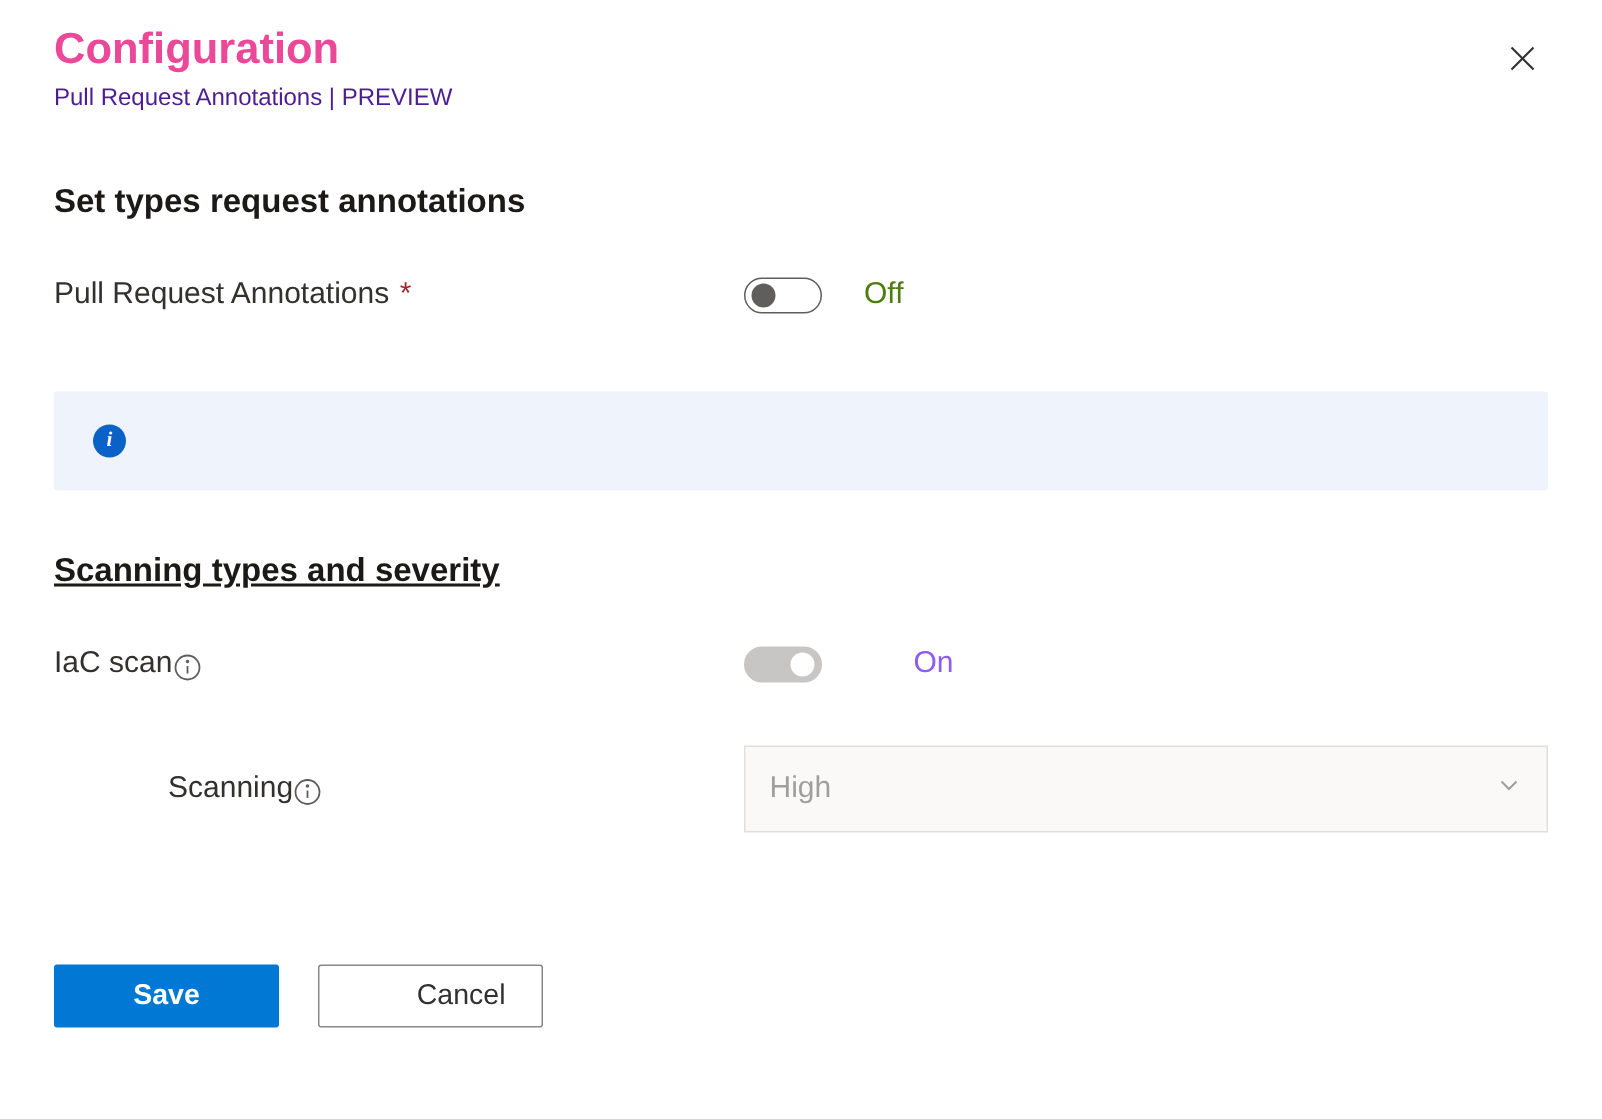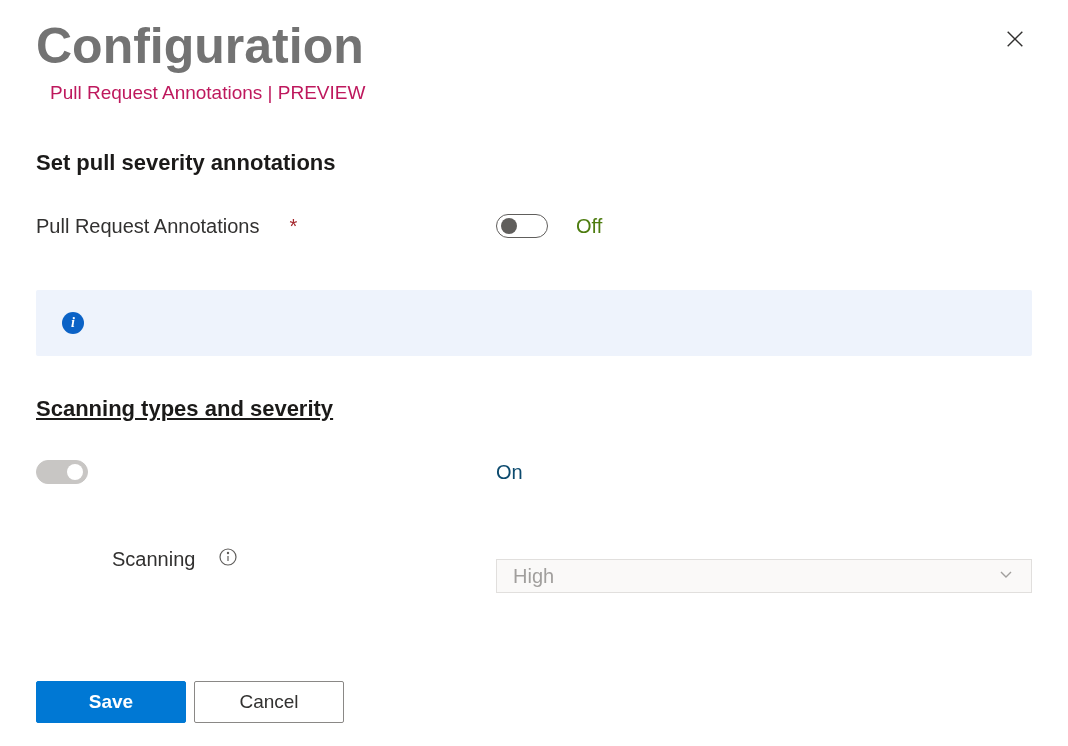--- a/index.html
+++ b/index.html
@@ -9,30 +9,29 @@
       color: #323130;
       padding: 16px 36px;
       width: 1068px;
     }
     .header-row {
       display: flex;
       align-items: flex-start;
       justify-content: space-between;
     }
     .title {
-      font-size: 50px;
+      font-size: 29px;
       font-weight: 600;
       line-height: 1.2;
-      color: #737373;
+      color: #ec4899;
     }
     .subtitle {
-      font-size: 19px;
-      color: #be185d;
+      font-size: 16px;
+      color: #4c1d95;
       margin-top: 6px;
-      margin-left: 14px;
     }
     .close-btn {
       background: none;
       border: none;
       cursor: pointer;
       padding: 6px;
       margin-top: 6px;
     }
     .close-btn svg { width: 22px; height: 22px; }
 
@@ -48,22 +47,22 @@
     .field-row {
       display: grid;
       grid-template-columns: 460px 80px 1fr;
       align-items: center;
       min-height: 40px;
     }
     .field-label {
       font-size: 20px;
       color: #323130;
       display: flex;
-      align-items: flex-start;
-      gap: 24px;
+      align-items: flex-end;
+      gap: 1px;
     }
     .field-label.indented { padding-left: 76px; }
     .req {
       color: #a4262c;
       margin-left: 6px;
     }
     .info-icon {
       display: inline-flex;
       align-items: center;
       justify-content: center;
@@ -97,21 +96,21 @@
     .toggle-on-disabled .knob {
       width: 16px; height: 16px; border-radius: 50%;
       background: #ffffff;
       margin-left: auto;
       margin-right: 4px;
     }
     .toggle-text {
       font-size: 20px;
       color: #4d7c0f;
     }
-    .toggle-text.disabled { color: #0c4a6e; }
+    .toggle-text.disabled { color: #8b5cf6; margin-left: 33px; }
 
     .info-banner {
       background: #eef3fc;
       border-radius: 2px;
       margin-top: 44px;
       padding: 22px 26px;
       display: flex;
       align-items: center;
       gap: 22px;
       font-size: 20px;
@@ -133,99 +132,109 @@
     }
 
     .dropdown-row {
       display: grid;
       grid-template-columns: 460px 1fr;
       align-items: center;
       margin-top: 34px;
     }
     .dropdown {
       position: relative;
-      height: 34px;
+      height: 58px;
       border: 1px solid #e1dfdd;
       background: #faf9f8;
       display: flex;
       align-items: center;
       padding: 12px 16px;
       font-size: 20px;
       color: #a19f9d;
       cursor: default;
-      margin-top: 33px;
     }
     .dropdown .chev {
       margin-left: auto;
     }
     .dropdown .chev svg { width: 18px; height: 18px; stroke: #a19f9d; }
 
     .footer {
       margin-top: 88px;
       display: flex;
-      gap: 8px;
+      gap: 26px;
     }
     .btn {
       height: 42px;
       min-width: 150px;
       padding: 0 24px;
       font-size: 19px;
       border-radius: 2px;
       cursor: pointer;
     }
     .btn-primary {
       background: #0078d4;
       border: 1px solid #0078d4;
       color: #ffffff;
       font-weight: 600;
     }
     .btn-secondary {
       background: #ffffff;
       border: 1px solid #8a8886;
       color: #323130;
+      text-align: right;
     }
   </style>
 </head>
 <body>
 
 <div class="header-row">
   <div>
     <h1 class="title">Configuration</h1>
     <div class="subtitle">Pull Request Annotations | PREVIEW</div>
   </div>
   <button class="close-btn">
     <span>
       <svg viewBox="0 0 24 24" fill="none" stroke="#323130" stroke-width="1.5">
           <line x1="4" y1="4" x2="20" y2="20"></line>
           <line x1="20" y1="4" x2="4" y2="20"></line>
         </svg>
     </span>
   </button>
 </div>
 
-<h2 class="section-heading">Set pull severity annotations</h2>
+<h2 class="section-heading">Set types request annotations</h2>
 
 <div class="field-row">
   <div class="field-label">
     <span>Pull Request Annotations</span>
       <span class="req">*</span>
   </div>
   <div class="toggle toggle-off">
     <div class="knob"></div>
   </div>
   <div class="toggle-text">Off</div>
 </div>
 
 <div class="info-banner">
   <span class="bullet">i</span>
 </div>
 
 <h2 class="section-heading second">Scanning types and severity</h2>
 
 <div class="field-row">
+  <div class="field-label">
+    <span>IaC scan</span>
+    <span class="info-icon">
+      <svg viewBox="0 0 18 18" fill="none" stroke="#605e5c" stroke-width="1.2">
+          <circle cx="9" cy="9" r="8"></circle>
+          <line x1="9" y1="8" x2="9" y2="13"></line>
+          <circle cx="9" cy="5" r="0.6" fill="#605e5c"></circle>
+        </svg>
+    </span>
+  </div>
   <div class="toggle toggle-on-disabled">
     <div class="knob"></div>
   </div>
   <div class="toggle-text disabled">On</div>
 </div>
 
 <div class="dropdown-row">
   <div class="field-label indented">
     <span>Scanning</span>
     <span class="info-icon">

